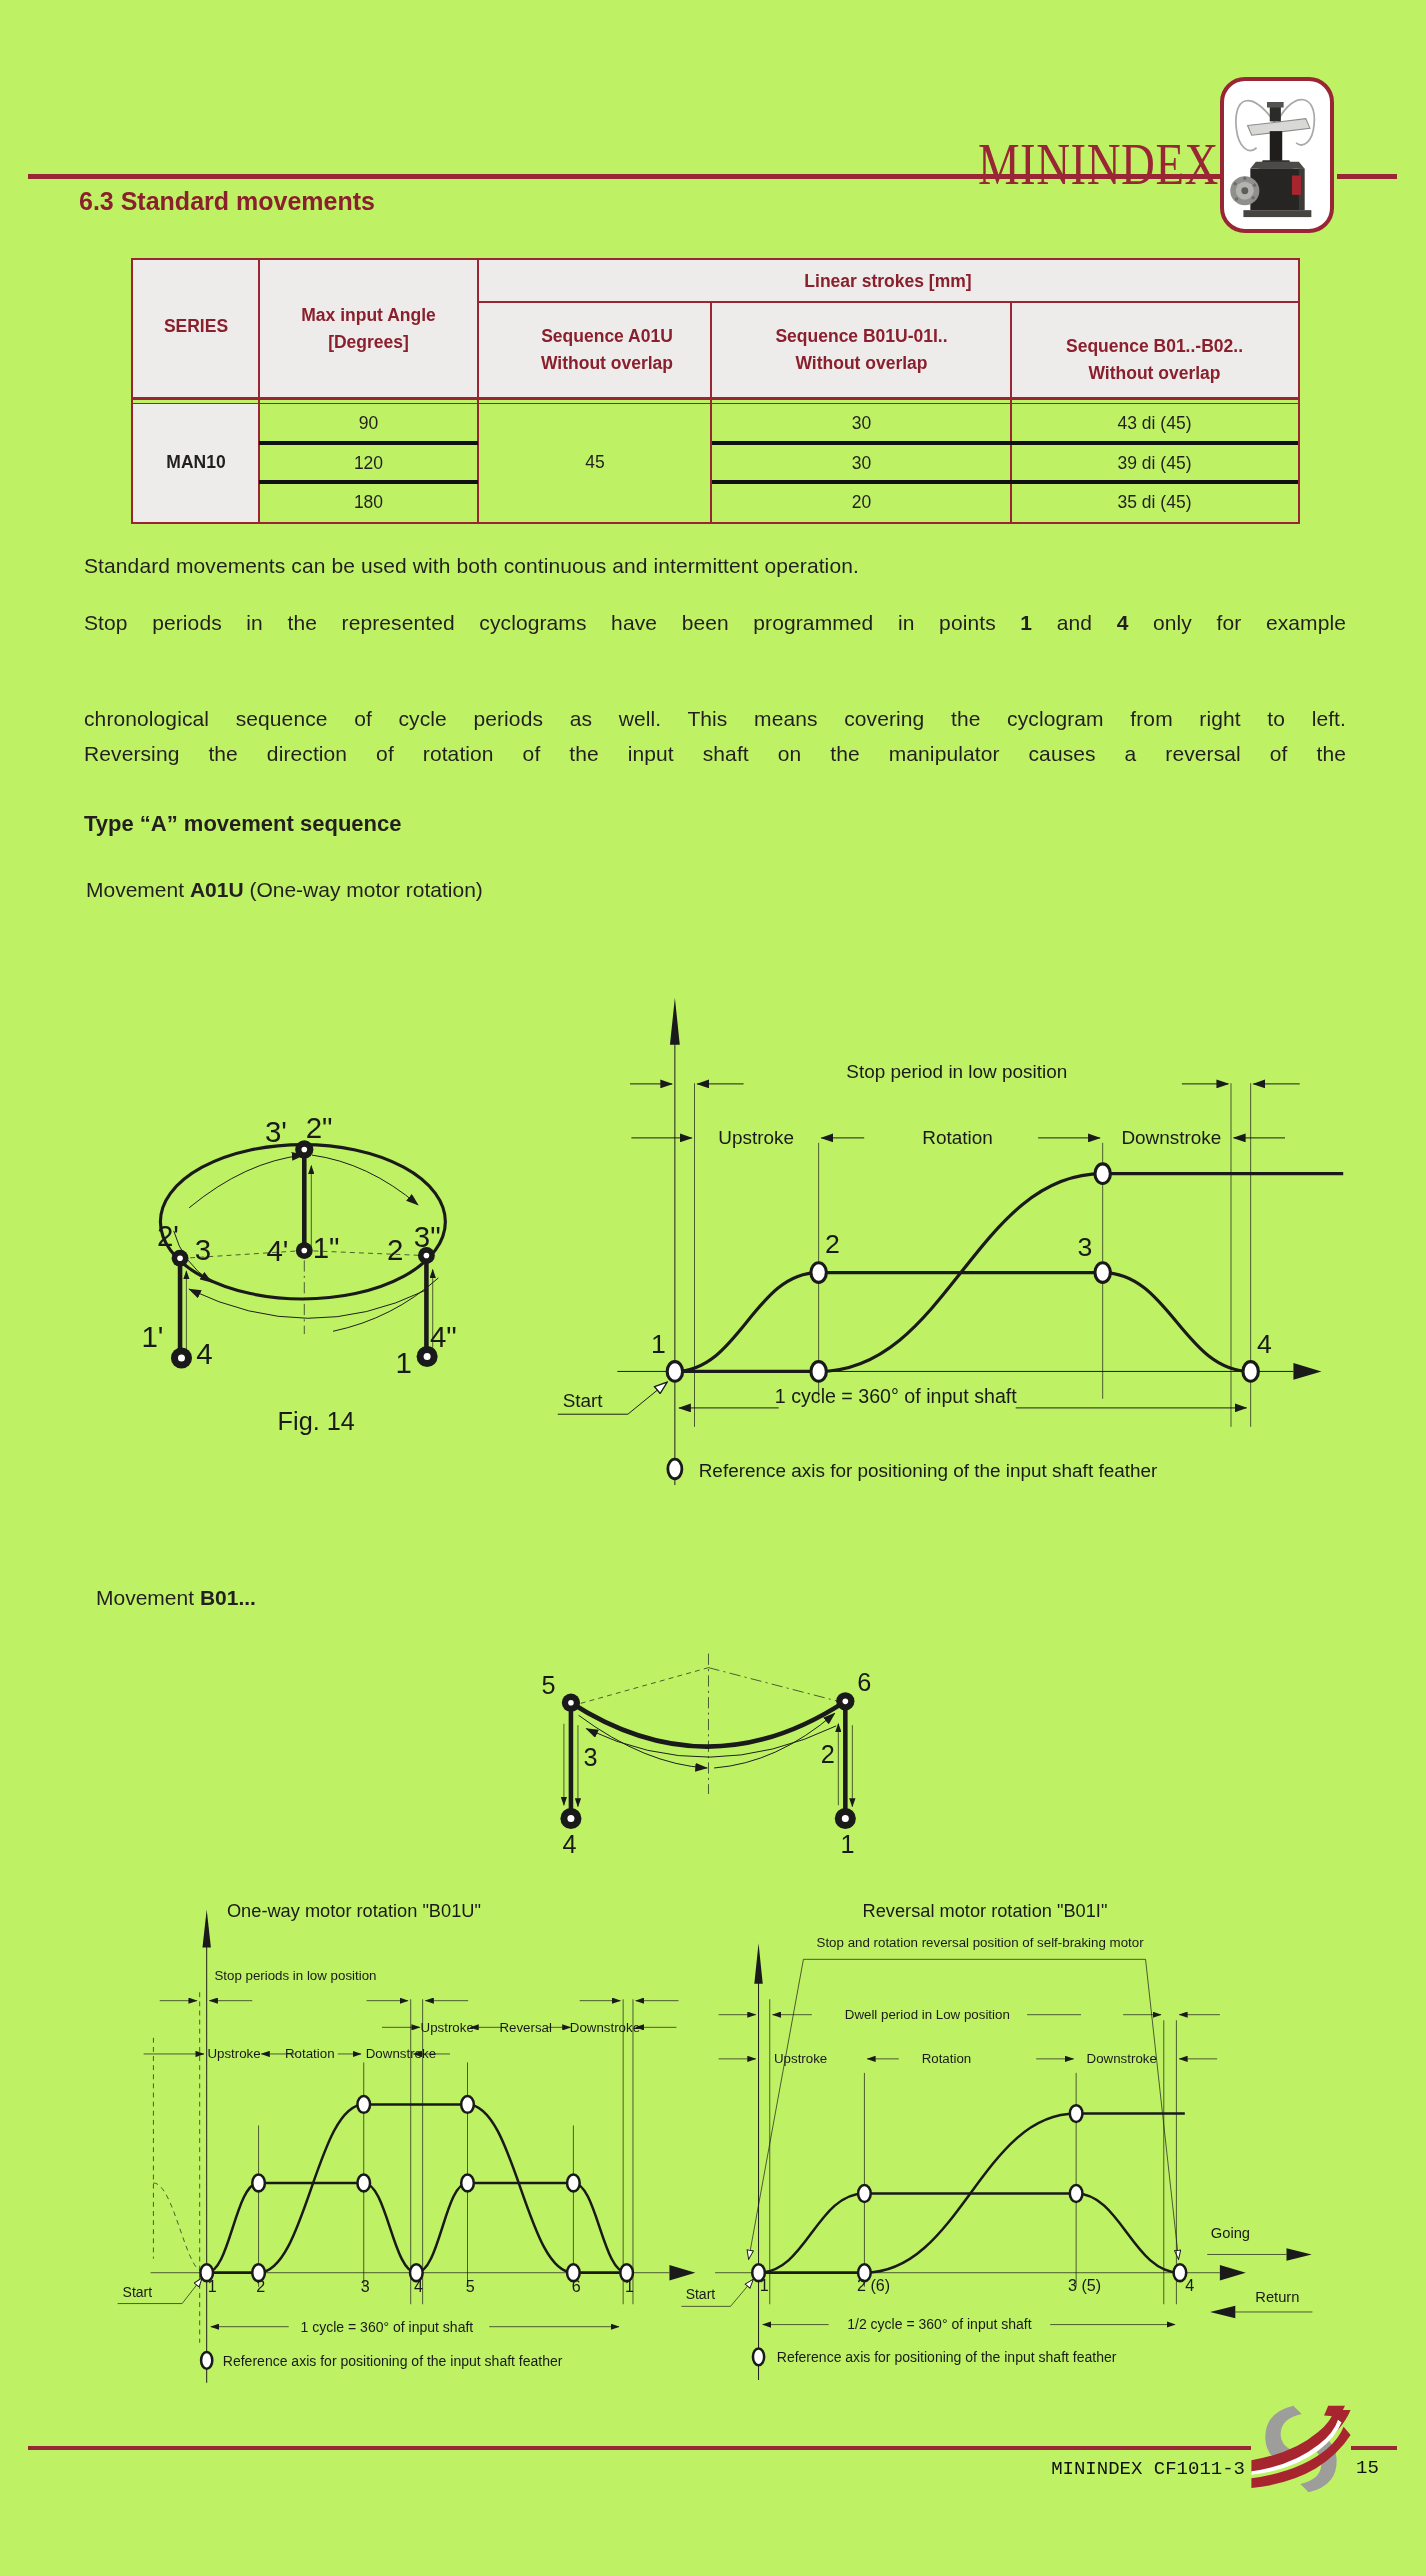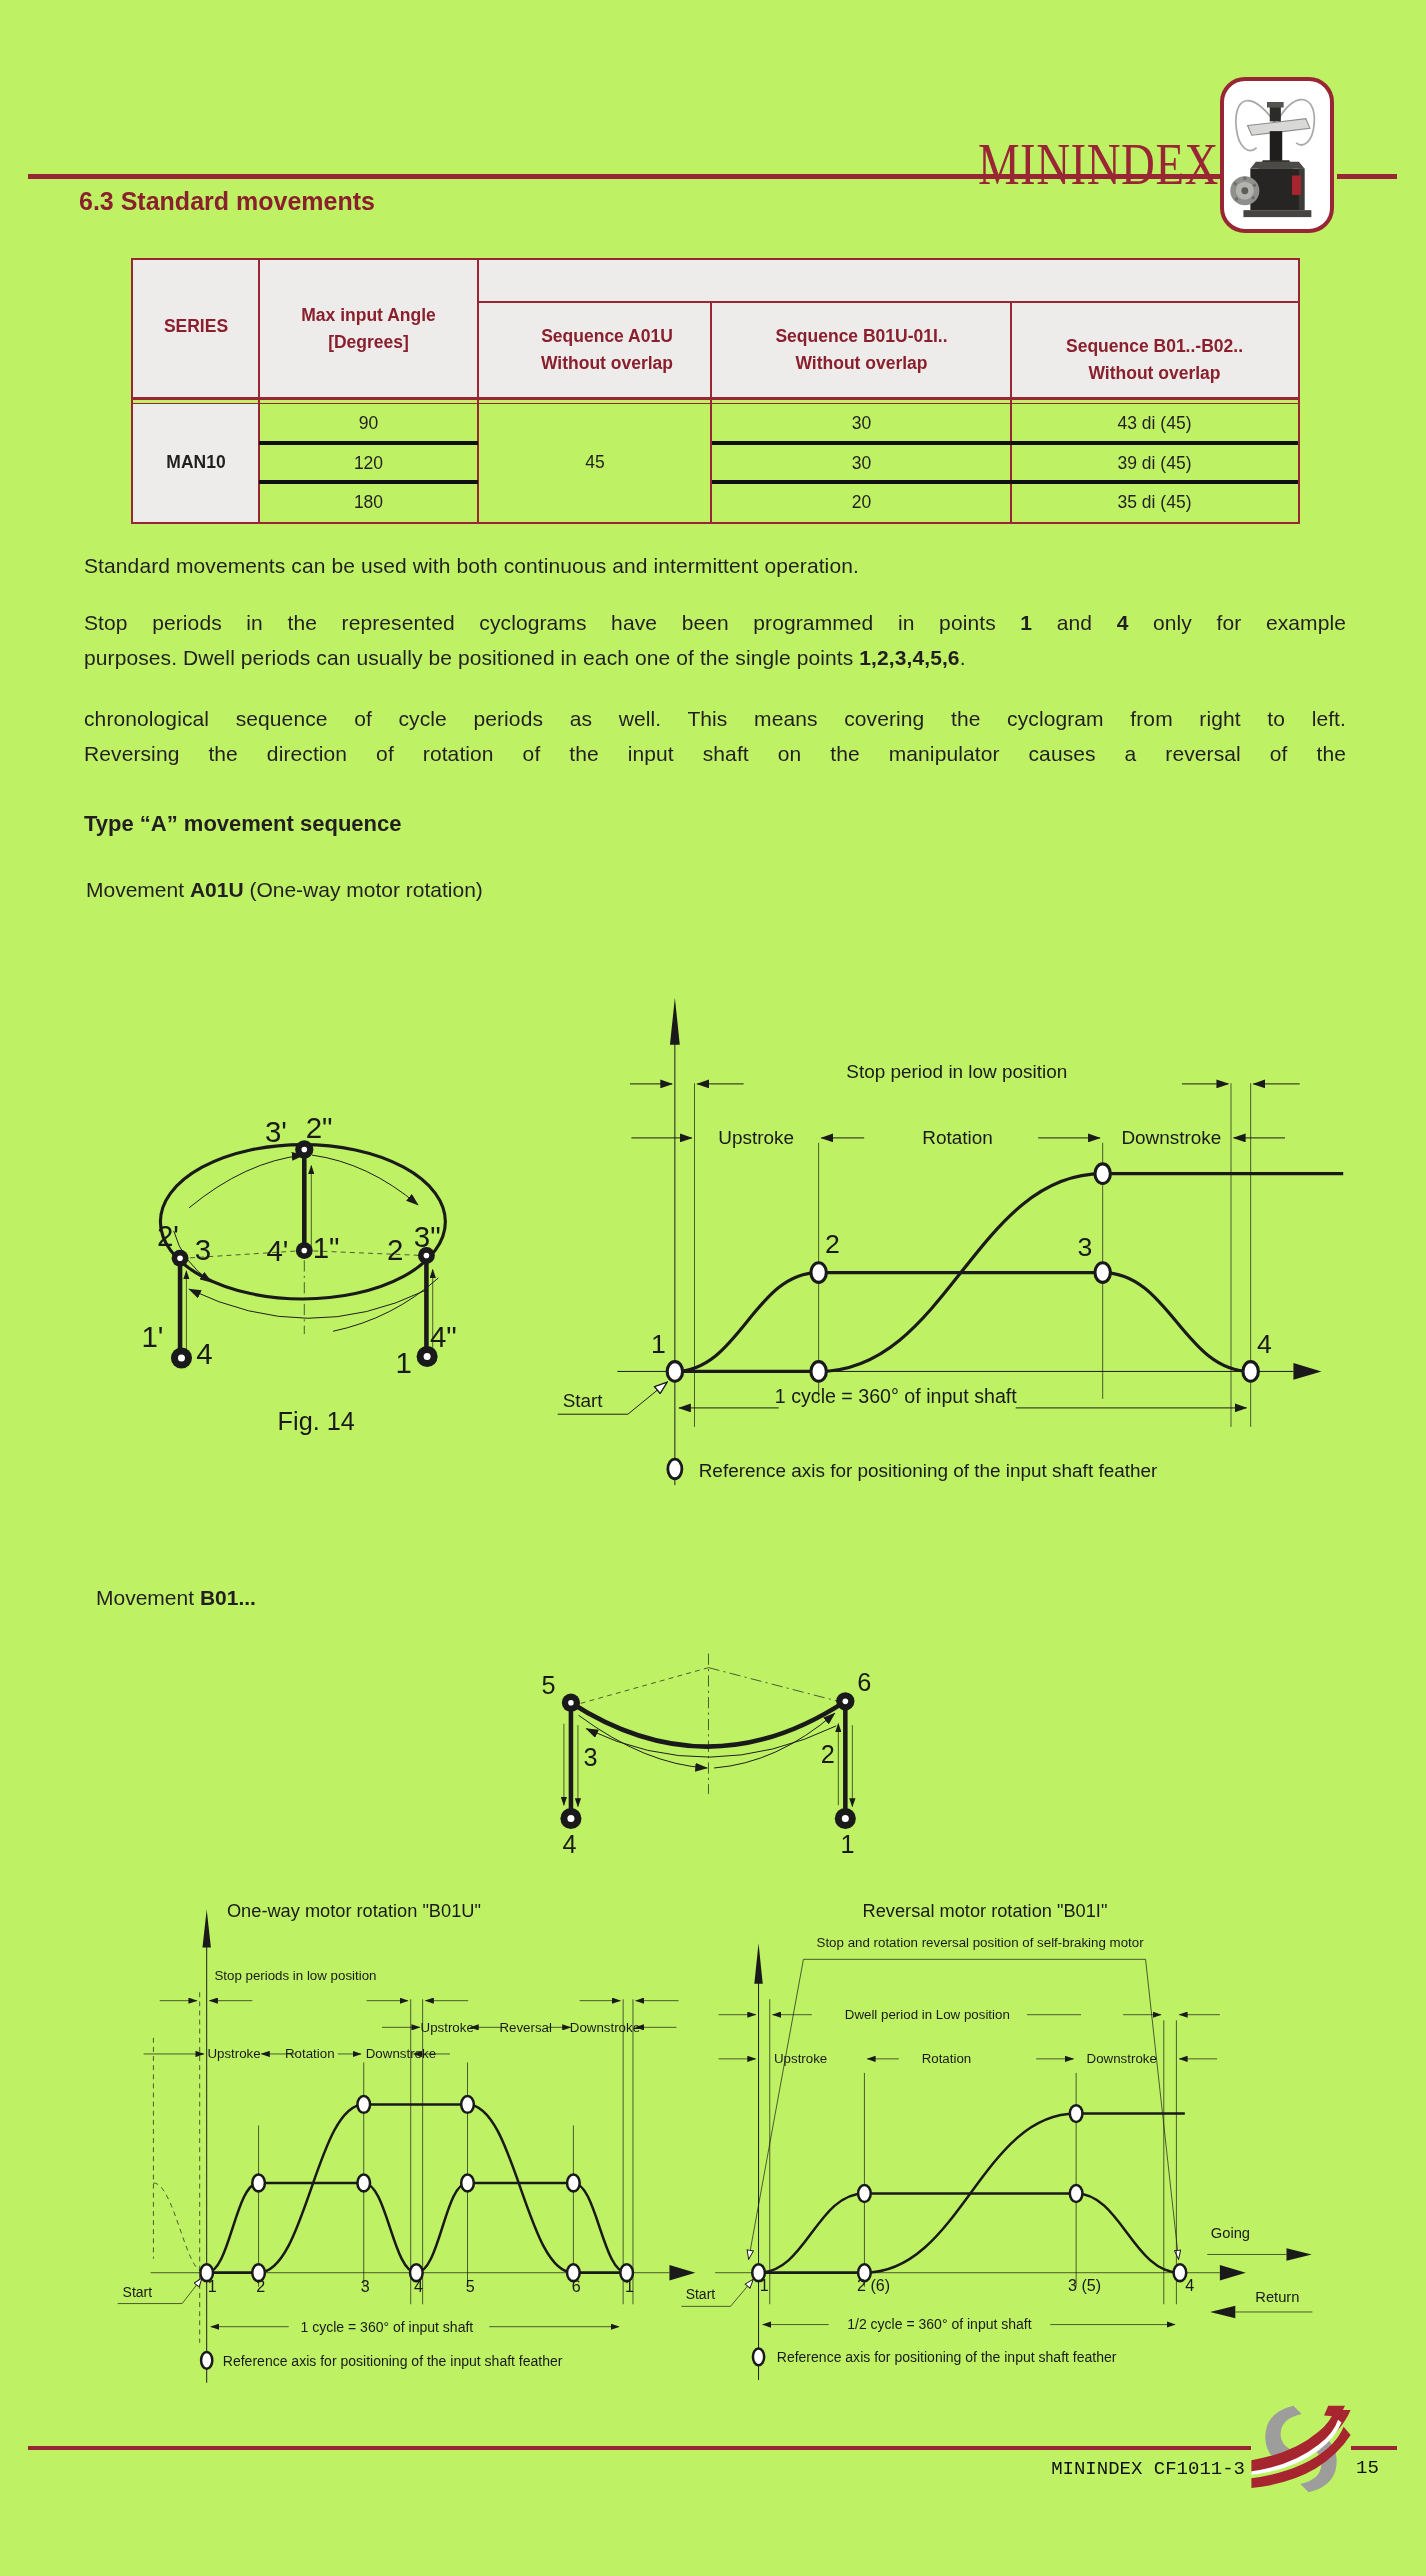--- a/index.html
+++ b/index.html
@@ -104,20 +104,21 @@
     <div style="position:absolute;left:0;top:0;width:1165px;height:137px;background:var(--hdr-bg);"></div>
     <div style="position:absolute;left:0;top:143px;width:126px;height:119px;background:var(--hdr-bg);"></div>
 
     <div class="tcell thead" style="left:0;top:0;width:126px;height:133px;text-align:center;">SERIES</div>
     <div class="tcell thead" style="left:126px;top:0;width:219px;height:137px;">
       <div>
           <div>Max input Angle</div>
           <div>[Degrees]</div>
         </div>
     </div>
+    <div class="tcell thead" style="left:345px;top:0;width:820px;height:42px;">Linear strokes [mm]</div>
     <div class="tcell thead" style="left:345px;top:42px;width:258px;height:95px;border-radius:7px;">
       <div>
           <div>Sequence A01U</div>
           <div>Without overlap</div>
         </div>
     </div>
     <div class="tcell thead" style="left:579px;top:42px;width:299px;height:95px;">
       <div>
           <div>Sequence B01U-01I..</div>
           <div>Without overlap</div>
@@ -154,21 +155,20 @@
     <div class="tblack" style="left:126px;top:220px;width:219px;"></div>
     <div class="tblack" style="left:579px;top:220px;width:586px;"></div>
   </div>
 
   <div class="para" style="top:548px;">
     <div>Standard movements can be used with both continuous and intermittent operation.</div>
   </div>
 
   <div class="para" style="top:605px;">
     <div class="jl"><span>Stop periods in the represented cyclograms have been programmed in points </span><b>1</b><span> and </span><b>4</b><span> only for example</span></div>
-    <div><span>purposes. Dwell periods can usually be positioned in each one of the single points </span><b>1,2,3,4,5,6</b><span>.</span></div>
   </div>
 
   <div class="para" style="top:701px;">
     <div class="jl">chronological sequence of cycle periods as well. This means covering the cyclogram from right to left.</div>
     <div class="jl">Reversing the direction of rotation of the input shaft on the manipulator causes a reversal of the</div>
   </div>
 
   <h2 class="h-type">Type “A” movement sequence</h2>
 
   <div class="mv" style="left:86px;top:878px;">

